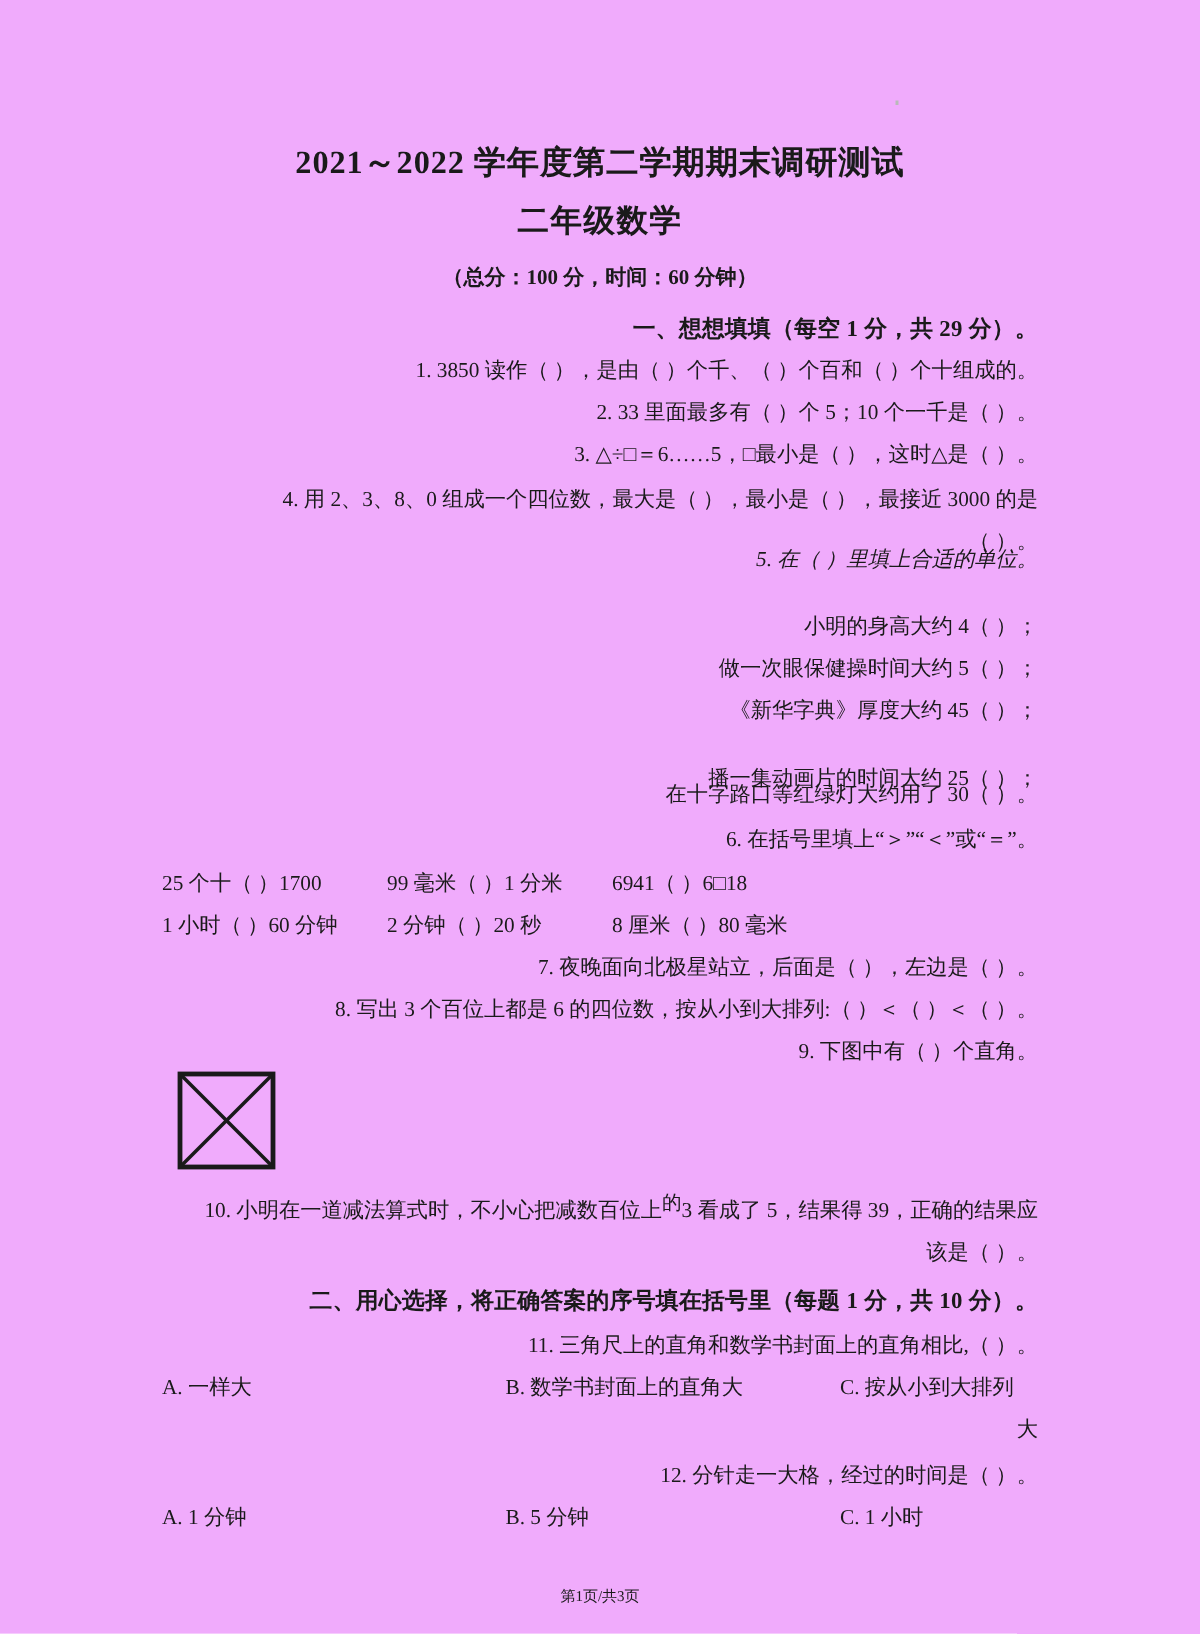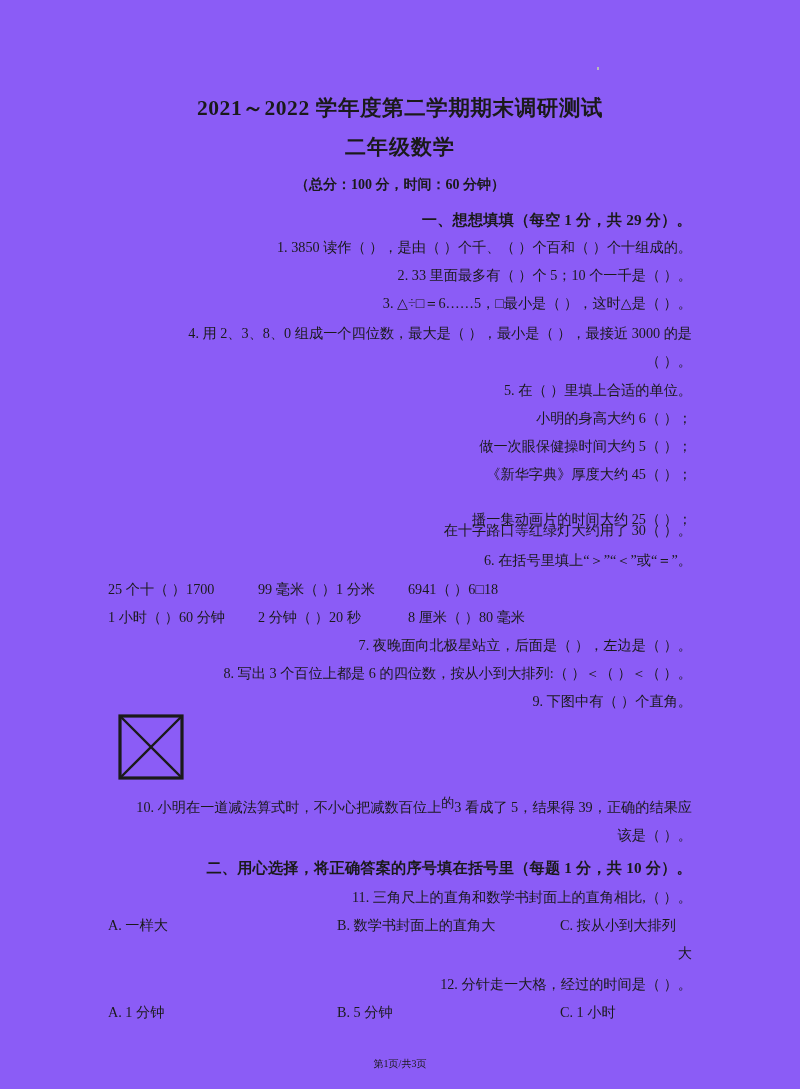--- a/index.html
+++ b/index.html
@@ -13,21 +13,21 @@
     position: relative;
     font-family: "Liberation Serif", "DejaVu Serif", serif;
     color: #1a1a1a;
     overflow: hidden;
   }
   .page {
     position: absolute;
     left: 0; top: 0;
     width: 800px;
     height: 1089px;
-    background: #8b5cf6;
+    background: #f0abfc;
   }
   .speck {
     position: absolute;
     left: 597px;
     top: 67px;
     width: 2px;
     height: 3px;
     background: #b9b9b9;
   }
   
@@ -122,22 +122,22 @@
 
   <div class="blk sec-head" style="top:210px;">一、想想填填（每空 1 分，共 29 分）。</div>
 
   <div class="blk q" style="top:238px;">1. 3850 读作（          ），是由（          ）个千、（          ）个百和（          ）个十组成的。</div>
   <div class="blk q" style="top:266px;">2. 33 里面最多有（          ）个 5；10 个一千是（          ）。</div>
   <div class="blk q" style="top:294px;">3. △÷□＝6……5，□最小是（              ），这时△是（            ）。</div>
 
   <div class="blk q" style="top:324px;">4. 用 2、3、8、0 组成一个四位数，最大是（           ），最小是（           ），最接近 3000 的是</div>
   <div class="blk q" style="top:352px;">（        ）。</div>
 
-  <div class="blk q" style="top:381px;">5. 在（      ）里填上合适的单位。</div>
-  <div class="blk q" style="top:409px;">小明的身高大约 6（          ）；</div>
+  <div class="blk q" style="top:364px;font-style:italic;">5. 在（      ）里填上合适的单位。</div>
+  <div class="blk q" style="top:409px;">小明的身高大约 4（          ）；</div>
   <div class="blk q" style="top:437px;">做一次眼保健操时间大约 5（          ）；</div>
   <div class="blk q" style="top:465px;">《新华字典》厚度大约 45（          ）；</div>
   <div class="blk q" style="top:510px;">播一集动画片的时间大约 25（          ）；</div>
   <div class="blk q" style="top:521px;">在十字路口等红绿灯大约用了 30（         ）。</div>
 
   <div class="blk q" style="top:551px;">6. 在括号里填上“＞”“＜”或“＝”。</div>
   <div class="cols" style="top:580px;">
     <span class="c1">25 个十（         ）1700</span>
     <span class="c2">99 毫米（        ）1 分米</span>
     <span class="c3">6941（         ）6□18</span>

